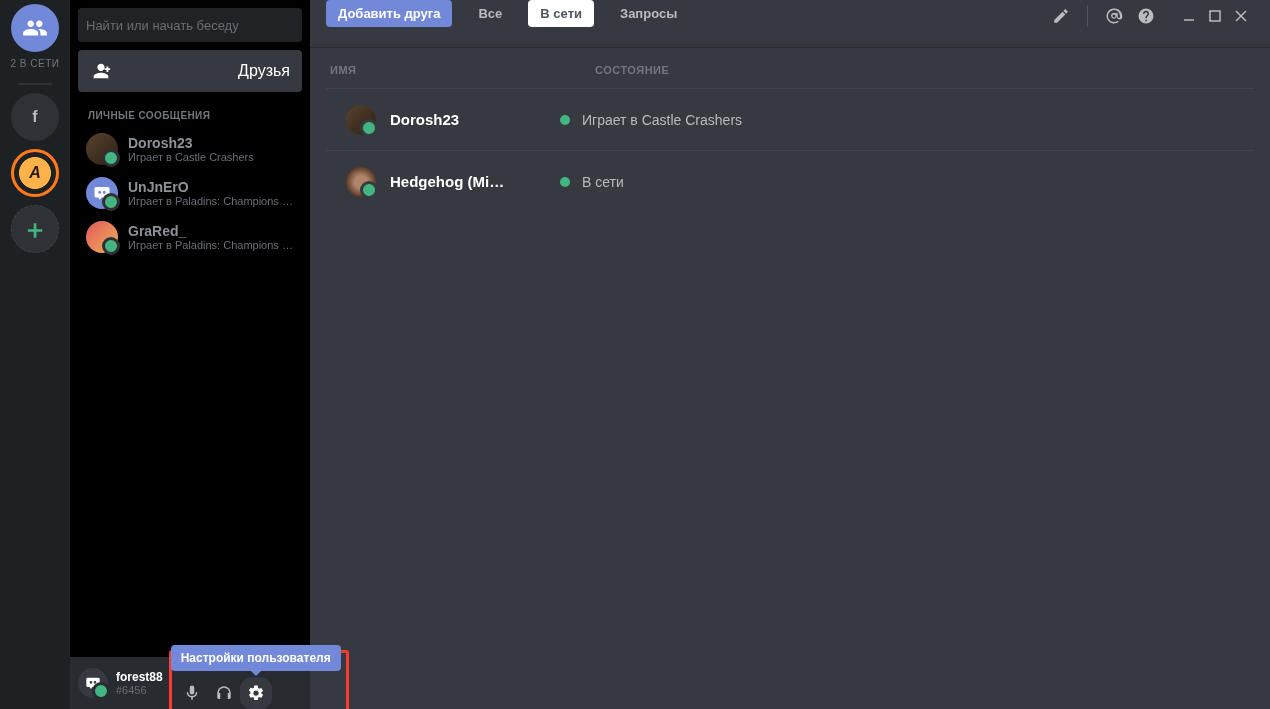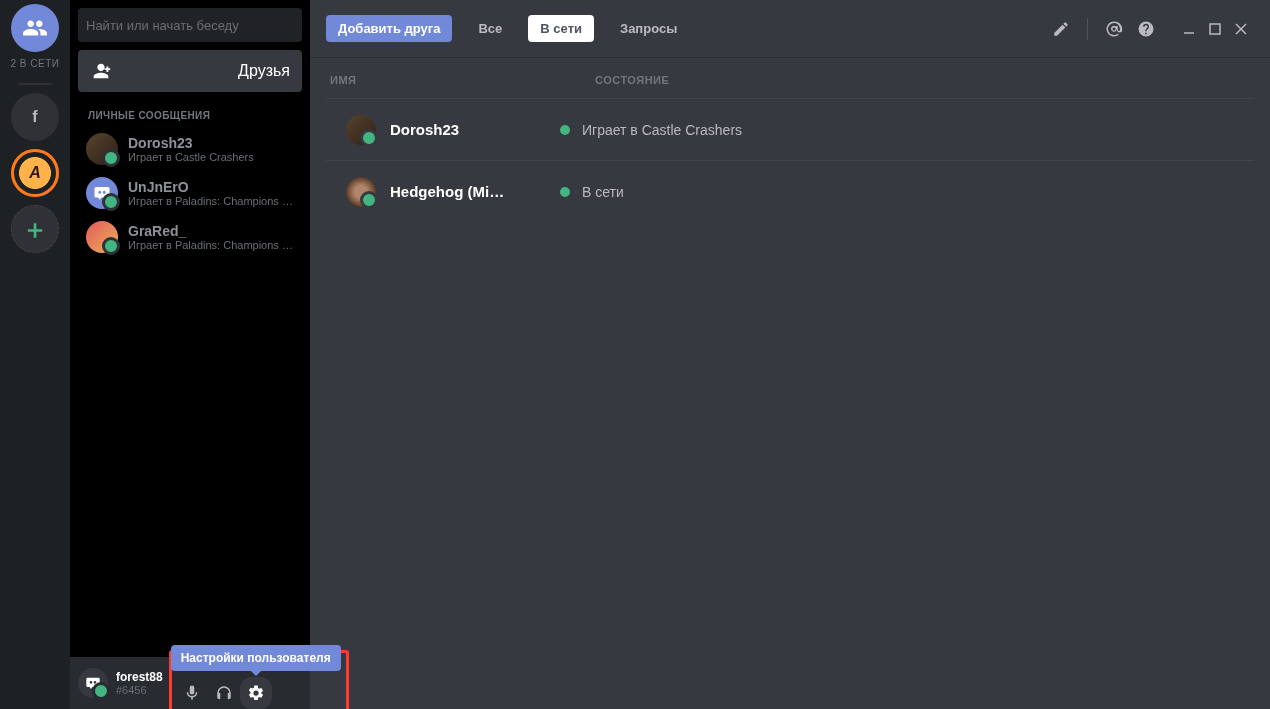--- a/index.html
+++ b/index.html
@@ -47,21 +47,21 @@
   
   .tooltip-wrap { position: relative; }
   .tooltip { position: absolute; bottom: 38px; left: 50%; transform: translateX(-50%); background: #7289da; color:#fff; font-size: 12px; padding: 6px 10px; border-radius: 4px; white-space: nowrap; font-weight:600;}
   .tooltip::after { content:""; position:absolute; top:100%; left:50%; transform:translateX(-50%); border:5px solid transparent; border-top-color:#7289da;}
 
   
   .highlight-box { border: 3px solid #ff3b30; border-radius: 3px; padding: 24px 4px 4px 4px; position: relative; display:flex; margin-left:6px;}
 
   
   .main { flex: 1; display: flex; flex-direction: column; background: #36393f; }
-  .topbar { height: 58px; display: flex; align-items: center; padding: 0 16px; border-bottom: 1px solid #2b2d31; }
+  .topbar { height: 48px; display: flex; align-items: flex-start; padding: 0 16px; border-bottom: 1px solid #2b2d31; }
   .btn { font-size: 13px; font-weight: 600; padding: 6px 12px; border-radius: 4px; margin-right: 14px; cursor:pointer; color:#b9bbbe;}
   .btn.primary { background: #7289da; color: #fff; }
   .btn.pill    { background: #fff; color:#4f5660; }
   .toolbar-right { margin-left: auto; display:flex; align-items:center; }
   .toolbar-right .icon-btn { color:#b9bbbe; }
   .sep { width:1px; height:22px; background:#4f545c; margin: 0 10px;}
   .win-btn { width:26px; height:26px; display:flex;align-items:center;justify-content:center;color:#b9bbbe;cursor:pointer;}
   .win-btn svg{width:14px;height:14px;stroke:currentColor;fill:none;stroke-width:1.5;}
 
   .columns-header{ display:flex; padding: 16px 20px 12px; font-size:11px; font-weight:700; color:#72767d; letter-spacing:.5px;}

